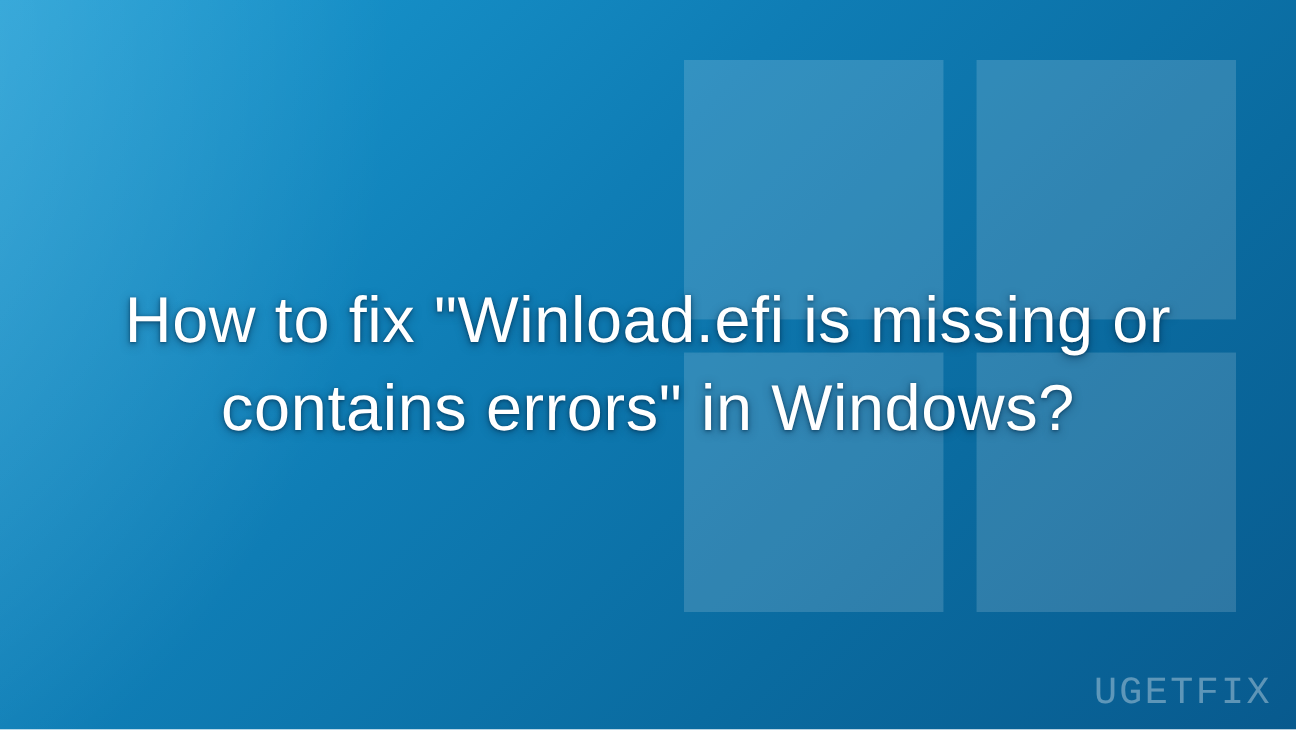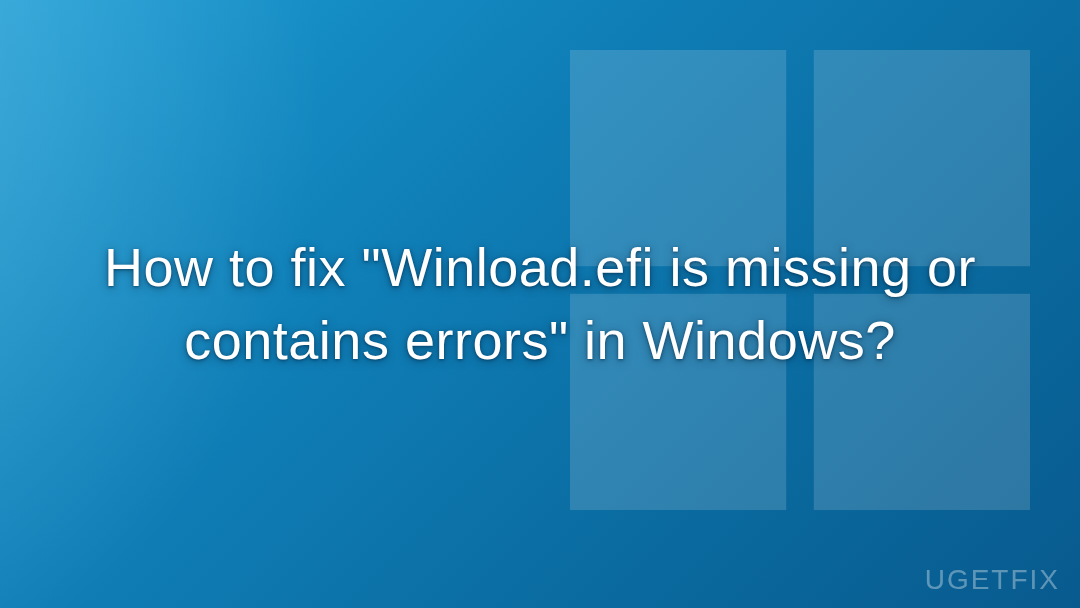--- a/index.html
+++ b/index.html
@@ -63,24 +63,24 @@
       line-height: 1.35;
       text-shadow: 0 2px 8px rgba(0, 40, 70, 0.5), 0 1px 3px rgba(0, 40, 70, 0.6);
       letter-spacing: 0.5px;
     }
 
     .watermark {
       position: absolute;
       bottom: 12px;
       right: 20px;
       color: rgba(255, 255, 255, 0.35);
-      font-size: 28px;
+      font-size: 32px;
       font-weight: 300;
       letter-spacing: 2px;
-      font-family: Liberation Sans, sans-serif;
+      font-family: Liberation Mono, monospace;
     }
   </style>
 </head>
 <body>
 
 <div class="background">
   <div class="light-ray"></div>
 </div>
 
 <div class="windows-logo">

